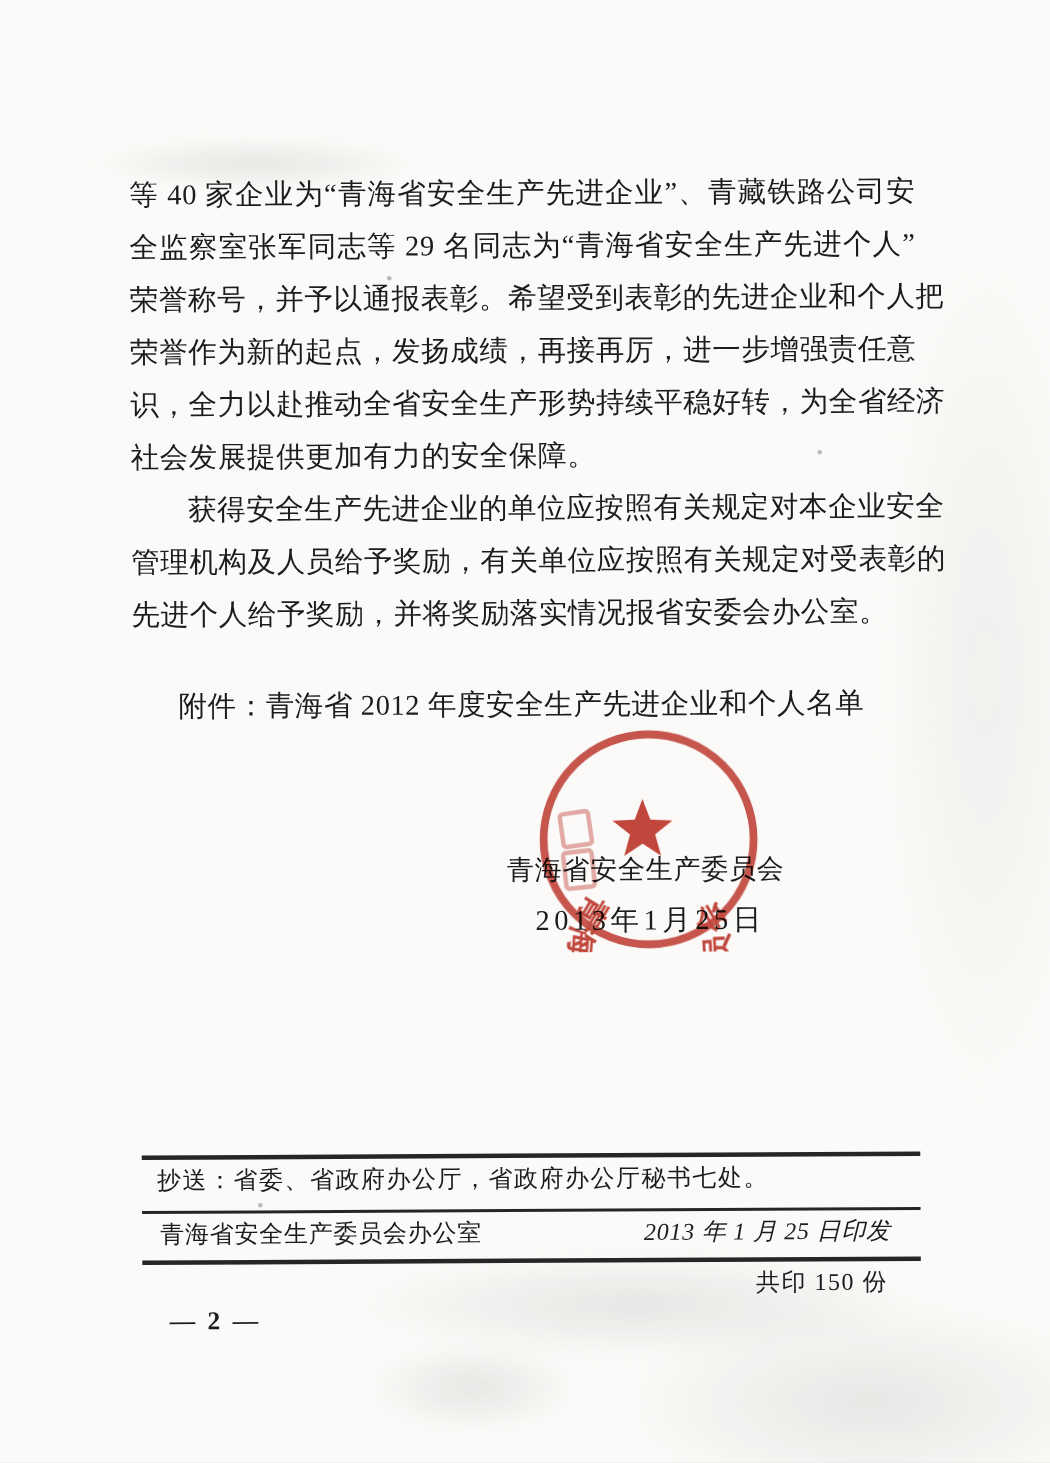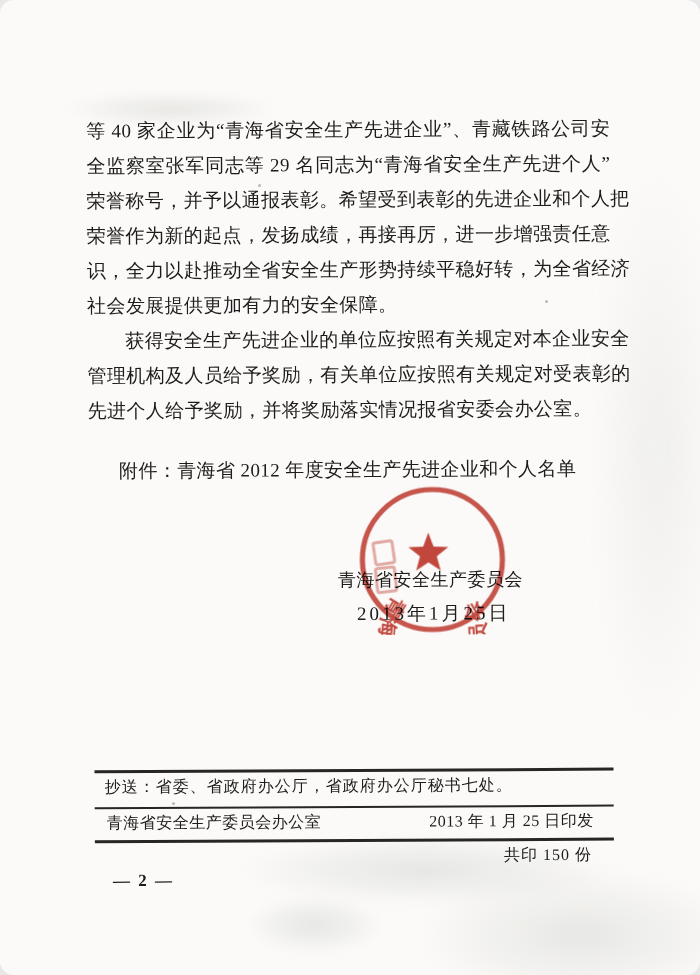--- a/index.html
+++ b/index.html
@@ -6,21 +6,20 @@
     --ink:#1c1c1c;
     --seal-red:#b5342a;
     --paper:#fbfaf8;
   }
   html,body{margin:0;padding:0;background:#e8e8e8;}
   .page{
     position:relative;width:700px;height:975px;overflow:hidden;
     background:var(--paper);
     font-family:"Liberation Serif","DejaVu Serif",serif;
     color:var(--ink);
-    border-radius:14px;
   }
   
   .artifact{position:absolute;pointer-events:none;}
   .art-a{left:60px;top:92px;width:220px;height:34px;border-radius:50%;
     background:radial-gradient(ellipse at center,rgba(185,184,180,.30),rgba(185,184,180,0) 70%);filter:blur(4px);}
   .art-b{left:592px;top:170px;width:130px;height:560px;border-radius:45%;
     background:radial-gradient(ellipse at center,rgba(200,199,195,.20),rgba(200,199,195,0) 72%);filter:blur(10px);}
   .art-c{left:235px;top:835px;width:380px;height:70px;border-radius:50%;
     background:radial-gradient(ellipse at center,rgba(188,192,190,.35),rgba(188,192,190,0) 70%);filter:blur(6px);}
   .art-d{left:420px;top:870px;width:320px;height:130px;border-radius:50%;
@@ -55,21 +54,21 @@
 
   
   .rule{position:absolute;left:93px;width:519px;background:#262626;}
   .rule1{top:769px;height:2.5px;}
   .rule2{top:806px;height:2px;}
   .rule3{top:839px;height:2.5px;}
   .cc{position:absolute;left:103px;top:776px;font-size:16px;letter-spacing:1px;white-space:nowrap;}
   .issuer-row{position:absolute;left:93px;top:812px;width:519px;display:flex;
     justify-content:space-between;align-items:center;font-size:16px;}
   .issuer-row .issuer{margin-left:12px;letter-spacing:.5px;white-space:nowrap;}
-  .issuer-row .print-date{margin-right:20px;letter-spacing:.5px;white-space:nowrap;}
+  .issuer-row .print-date{margin-right:20px;letter-spacing:.5px;white-space:nowrap;font-style:italic;}
   .copies{position:absolute;left:93px;top:846px;width:497px;text-align:right;
     font-size:16px;letter-spacing:1px;white-space:nowrap;}
   .page-num{position:absolute;left:111px;top:870px;font-size:17px;font-weight:bold;
     letter-spacing:2px;white-space:nowrap;}
 </style>
 </head>
 <body>
 
 <div class="page">
 

